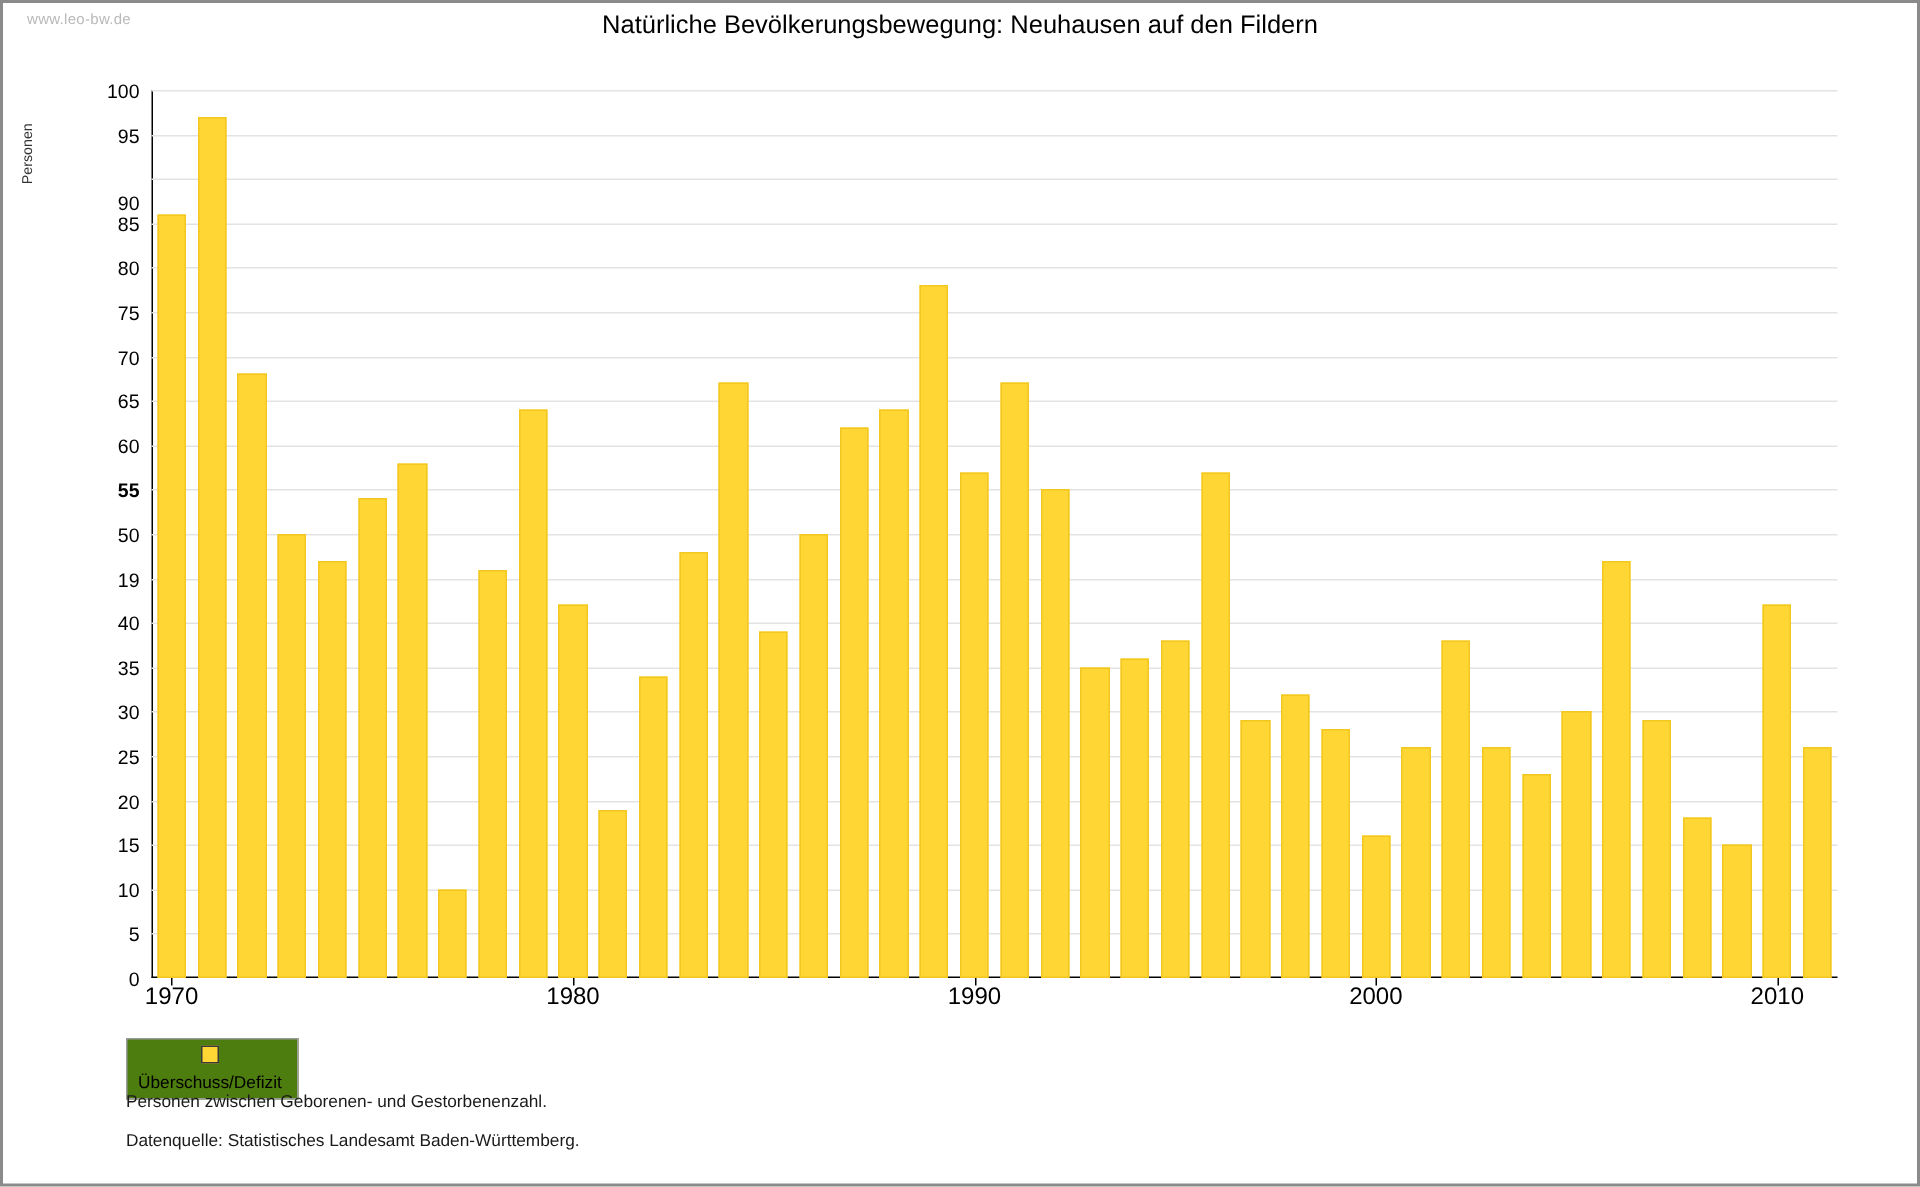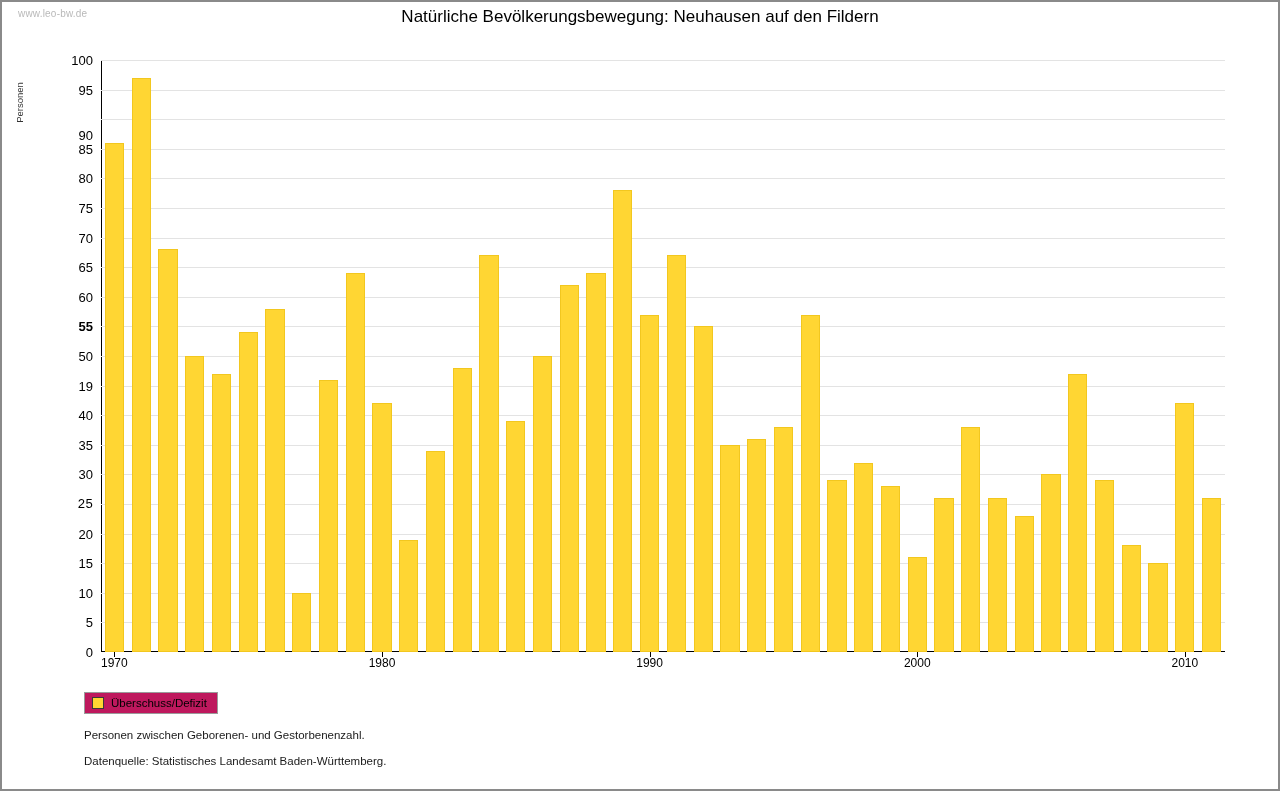--- a/index.html
+++ b/index.html
@@ -77,21 +77,21 @@
     width: 40px;
     text-align: right;
     font-size: 13px;
     color: #000000;
   }
   .xtick-label {
     position: absolute;
     top: 654px;
     width: 60px;
     text-align: center;
-    font-size: 12px;
+    font-size: 16px;
     color: #000000;
   }
   .xtick-mark {
     position: absolute;
     top: 650px;
     width: 1px;
     height: 5px;
     background: #000000;
   }
   .bar {
@@ -99,27 +99,28 @@
     bottom: 0;
     background: #ffd633;
     border: 1px solid #f2c71f;
     box-sizing: border-box;
   }
   #legend {
     position: absolute;
     left: 82px;
     top: 690px;
     border: 1px solid #9a9a9a;
-    background: #be185d;
+    background: #4d7c0f;
     padding: 4px 10px 4px 7px;
     display: flex;
     align-items: center;
     gap: 7px;
     font-size: 11.5px;
     color: #000000;
+    flex-direction: column;
   }
   #legend-swatch {
     width: 10px;
     height: 10px;
     background: #ffd633;
     border: 1px solid #3a3a3a;
     display: inline-block;
   }
   .note {
     position: absolute;
@@ -210,21 +211,21 @@
         <div class="bar" title="2011: 26" style="left: 1100.98px; width: 19.2686px; height: 153.92px; background: rgb(255, 214, 51); border-color: rgb(242, 199, 31);"></div>
       </div>
   </div>
 
   <div id="yticks">
       <div class="ytick-label" style="top: 643px;">0</div>
       <div class="ytick-label" style="top: 613.4px;">5</div>
       <div class="ytick-label" style="top: 583.8px;">10</div>
       <div class="ytick-label" style="top: 554.2px;">15</div>
       <div class="ytick-label" style="top: 524.6px;">20</div>
-      <div class="ytick-label" style="top: 495px; font-family: Liberation Mono, monospace;">25</div>
+      <div class="ytick-label" style="top: 495px;">25</div>
       <div class="ytick-label" style="top: 465.4px;">30</div>
       <div class="ytick-label" style="top: 435.8px;">35</div>
       <div class="ytick-label" style="top: 406.2px;">40</div>
       <div class="ytick-label" style="top: 376.6px;">19</div>
       <div class="ytick-label" style="top: 347px;">50</div>
       <div class="ytick-label" style="top: 317.4px; font-weight: bold;">55</div>
       <div class="ytick-label" style="top: 287.8px;">60</div>
       <div class="ytick-label" style="top: 258.2px;">65</div>
       <div class="ytick-label" style="top: 228.6px;">70</div>
       <div class="ytick-label" style="top: 199px;">75</div>

